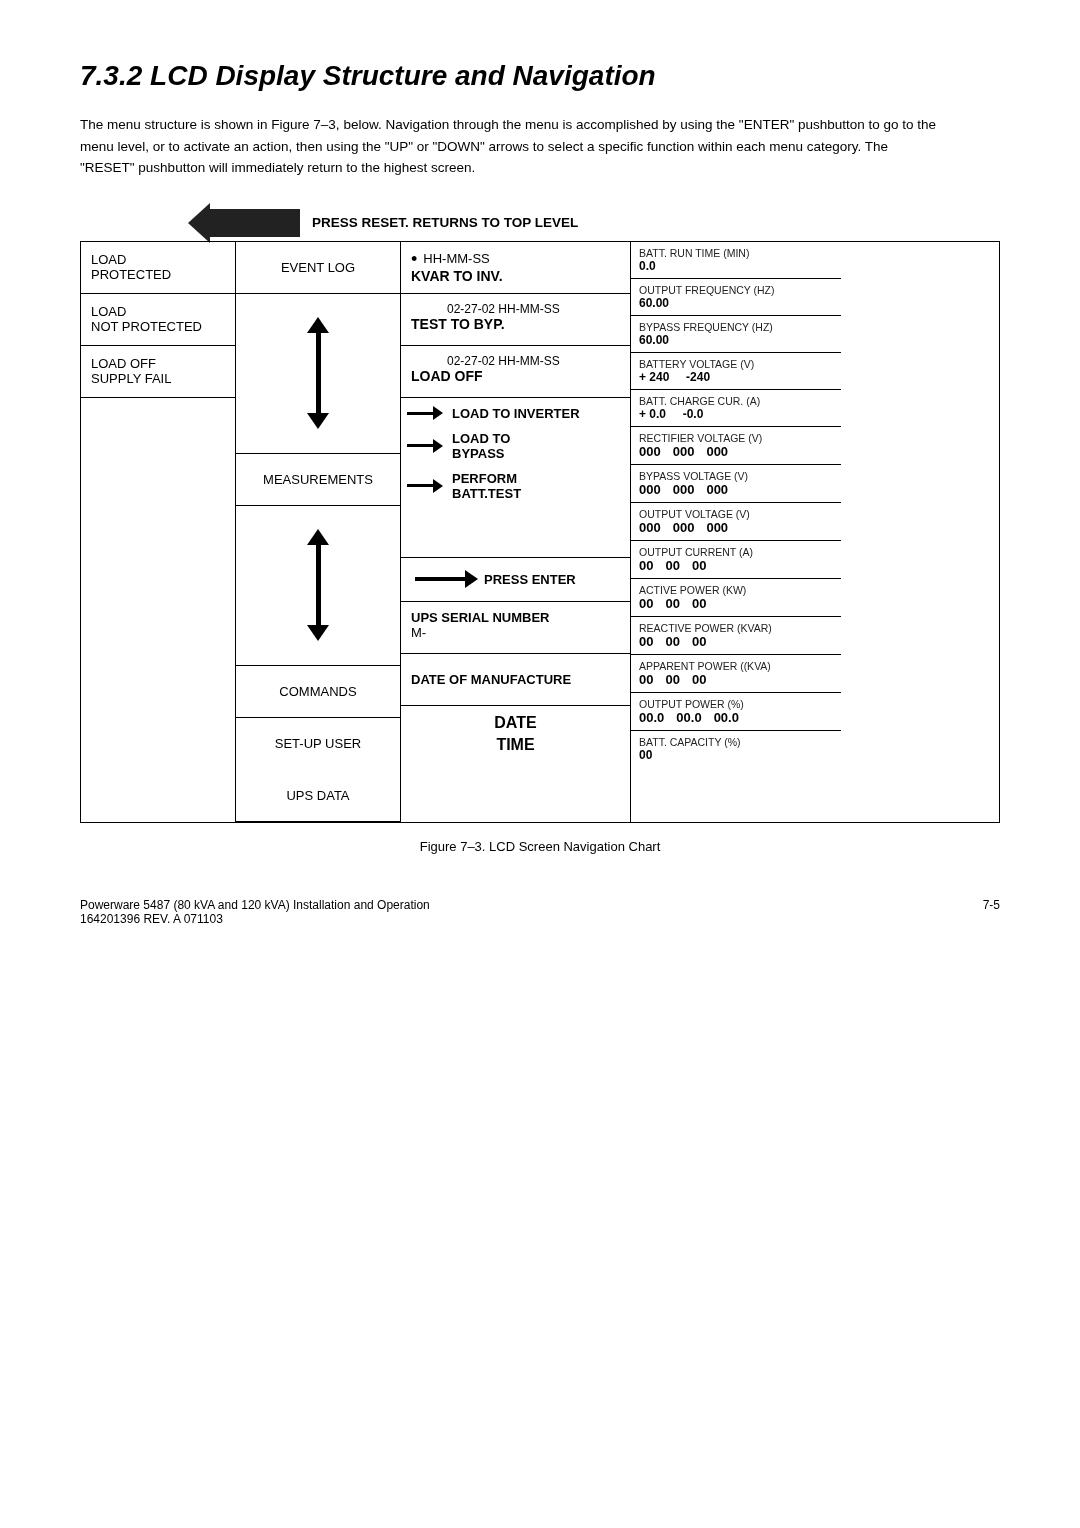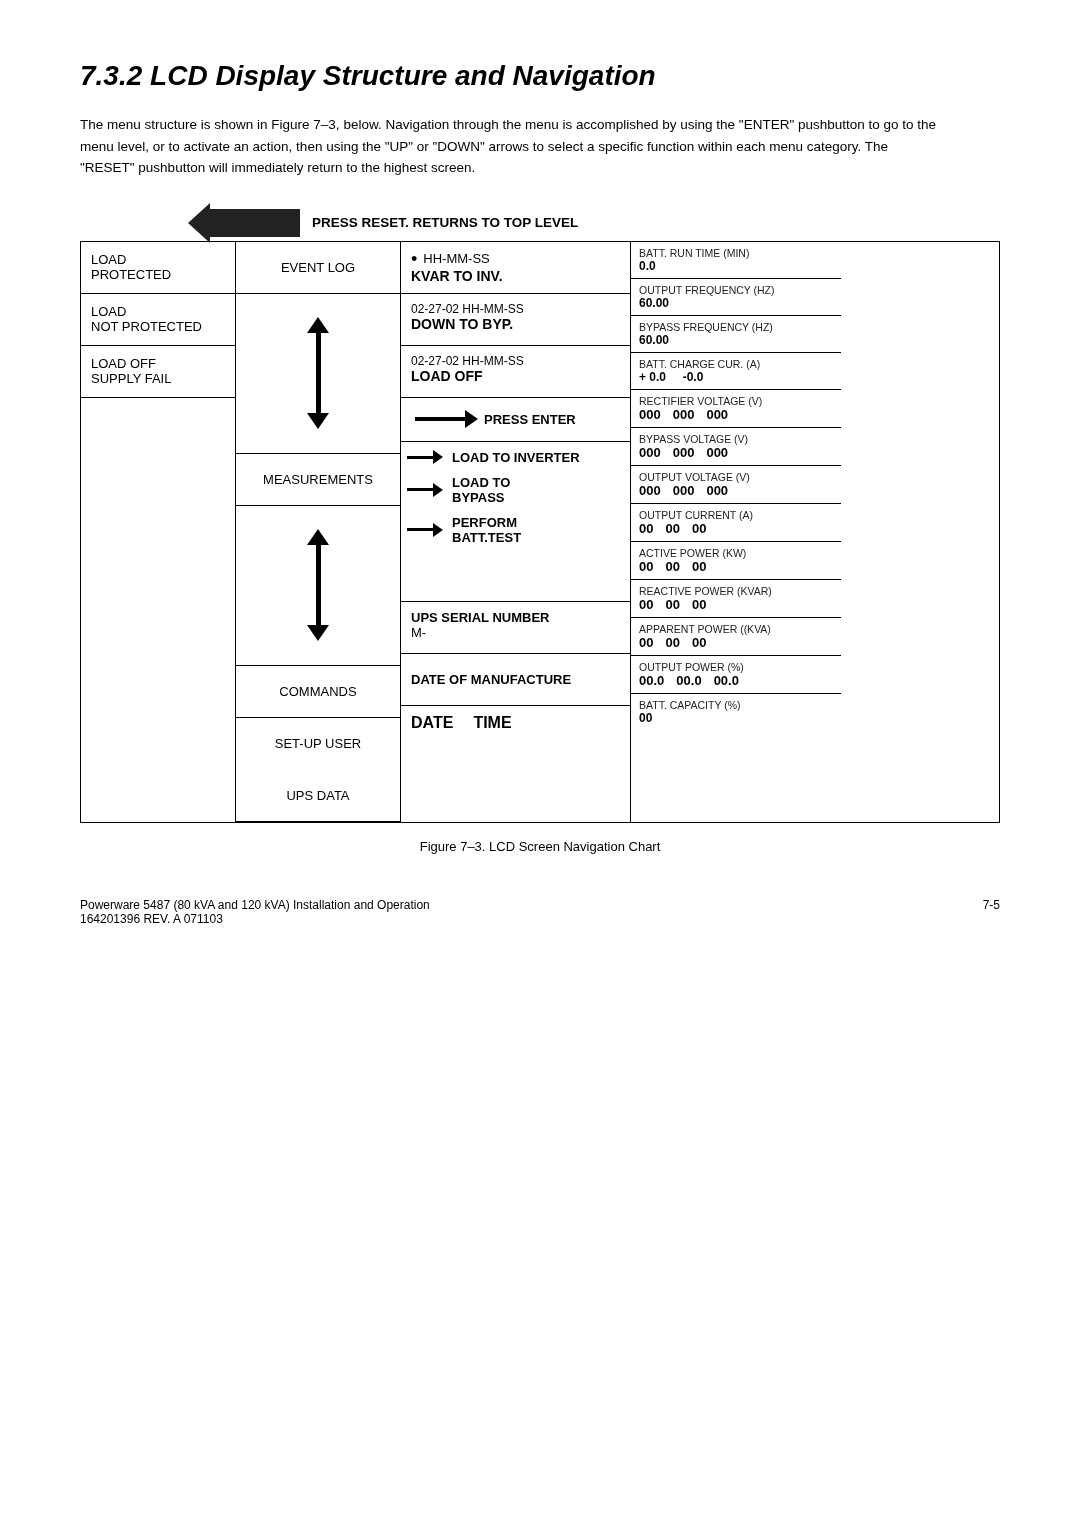--- a/index.html
+++ b/index.html
@@ -129,20 +129,21 @@
       padding: 8px 10px;
       font-size: 13px;
       position: relative;
     }
     .col3-item .item-bold {
       font-weight: bold;
       font-size: 14px;
     }
     .col3-item .item-date {
       font-size: 12px;
+      margin-left: 36px;
     }
 
     
     .horiz-arrow {
       display: inline-flex;
       align-items: center;
       margin-right: 5px;
     }
     .horiz-arrow-line {
       width: 22px;
@@ -344,34 +345,26 @@
       <div class="col3-item" style="min-height:52px;">
         <div style="display:flex; align-items:center; gap:6px;">
           <span class="bullet">•</span>
           <span>HH-MM-SS</span>
         </div>
         <div class="item-bold">KVAR TO INV.</div>
       </div>
 
       <div class="col3-item" style="min-height:52px;">
         <div class="item-date">02-27-02  HH-MM-SS</div>
-        <div class="item-bold">DOWN TO  BYP.</div>
+        <div class="item-bold">TEST TO  BYP.</div>
       </div>
 
       <div class="col3-item" style="min-height:52px;">
         <div class="item-date">02-27-02  HH-MM-SS</div>
         <div class="item-bold">LOAD OFF</div>
-      </div>
-
-      <div class="col3-item" style="min-height:44px; display:flex; align-items:center; gap:6px;">
-        <div class="wide-right-arrow-block">
-          <div class="wide-arrow-line" style="width:50px; height:4px; background:#000;"></div>
-          <div class="wide-arrow-head" style="border-left:13px solid #000; border-top:9px solid transparent; border-bottom:9px solid transparent;"></div>
-        </div>
-        <span style="font-weight:bold;">PRESS ENTER</span>
       </div>
 
       <div class="col3-item" style="min-height:160px; padding: 8px 6px;">
         <div class="command-row" style="margin-bottom:10px;">
           <div class="horiz-arrow">
             <div class="horiz-arrow-line" style="width:26px;"></div>
             <div class="horiz-arrow-head"></div>
           </div>
           <span class="cmd-label">LOAD TO INVERTER</span>
         </div>
@@ -384,47 +377,59 @@
         </div>
         <div class="command-row">
           <div class="horiz-arrow">
             <div class="horiz-arrow-line" style="width:26px;"></div>
             <div class="horiz-arrow-head"></div>
           </div>
           <span><span class="cmd-label">PERFORM</span><br><span class="cmd-label">BATT.TEST</span></span>
         </div>
       </div>
 
+      <div class="col3-item" style="min-height:44px; display:flex; align-items:center; gap:6px;">
+        <div class="wide-right-arrow-block">
+          <div class="wide-arrow-line" style="width:50px; height:4px; background:#000;"></div>
+          <div class="wide-arrow-head" style="border-left:13px solid #000; border-top:9px solid transparent; border-bottom:9px solid transparent;"></div>
+        </div>
+        <span style="font-weight:bold;">PRESS ENTER</span>
+      </div>
+
       <div class="col3-item" style="min-height:52px;">
         <div style="font-weight:bold; font-size:13px;">UPS SERIAL NUMBER</div>
         <div>M-</div>
       </div>
 
       <div class="col3-item" style="min-height:52px; display:flex; align-items:center;">
         <span style="font-weight:bold; font-size:13px;">DATE OF MANUFACTURE</span>
       </div>
 
-      <div class="col3-item no-border-bottom" style="min-height:52px; display:flex; gap:20px;">
+      <div class="col3-item no-border-bottom" style="min-height:52px; display:flex; align-items:center; gap:4px;flex-direction:column;">
         <span style="font-weight:bold; font-size:16px;">DATE</span>
         <span style="font-weight:bold; font-size:16px;">TIME</span>
       </div>
     </div>
 
     <div class="col4">
       <div class="col4-item">
         <div class="meas-label">BATT. RUN TIME (MIN)</div>
         <div class="meas-value-sm"><strong>0.0</strong></div>
       </div>
       <div class="col4-item">
         <div class="meas-label">OUTPUT FREQUENCY (HZ)</div>
         <div class="meas-value-sm"><strong>60.00</strong></div>
       </div>
       <div class="col4-item">
         <div class="meas-label">BYPASS FREQUENCY (HZ)</div>
         <div class="meas-value-sm"><strong>60.00</strong></div>
+      </div>
+      <div class="col4-item">
+        <div class="meas-label">BATTERY VOLTAGE (V)</div>
+        <div class="meas-value-sm"><strong>+ 240</strong>&nbsp;&nbsp;&nbsp;&nbsp;&nbsp;<strong>-240</strong></div>
       </div>
       <div class="col4-item">
         <div class="meas-label">BATT. CHARGE CUR. (A)</div>
         <div class="meas-value-sm"><strong>+ 0.0</strong>&nbsp;&nbsp;&nbsp;&nbsp;&nbsp;<strong>-0.0</strong></div>
       </div>
       <div class="col4-item">
         <div class="meas-label">RECTIFIER VOLTAGE (V)</div>
         <div class="meas-value">
             <strong>000</strong>
             <strong>000</strong>

